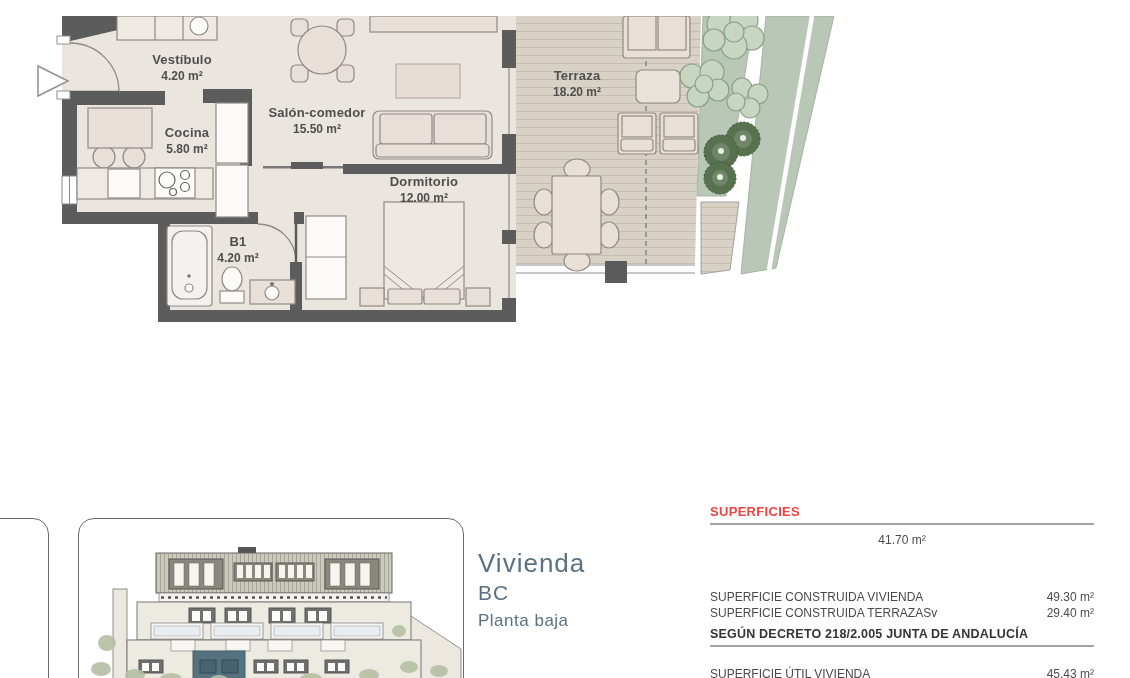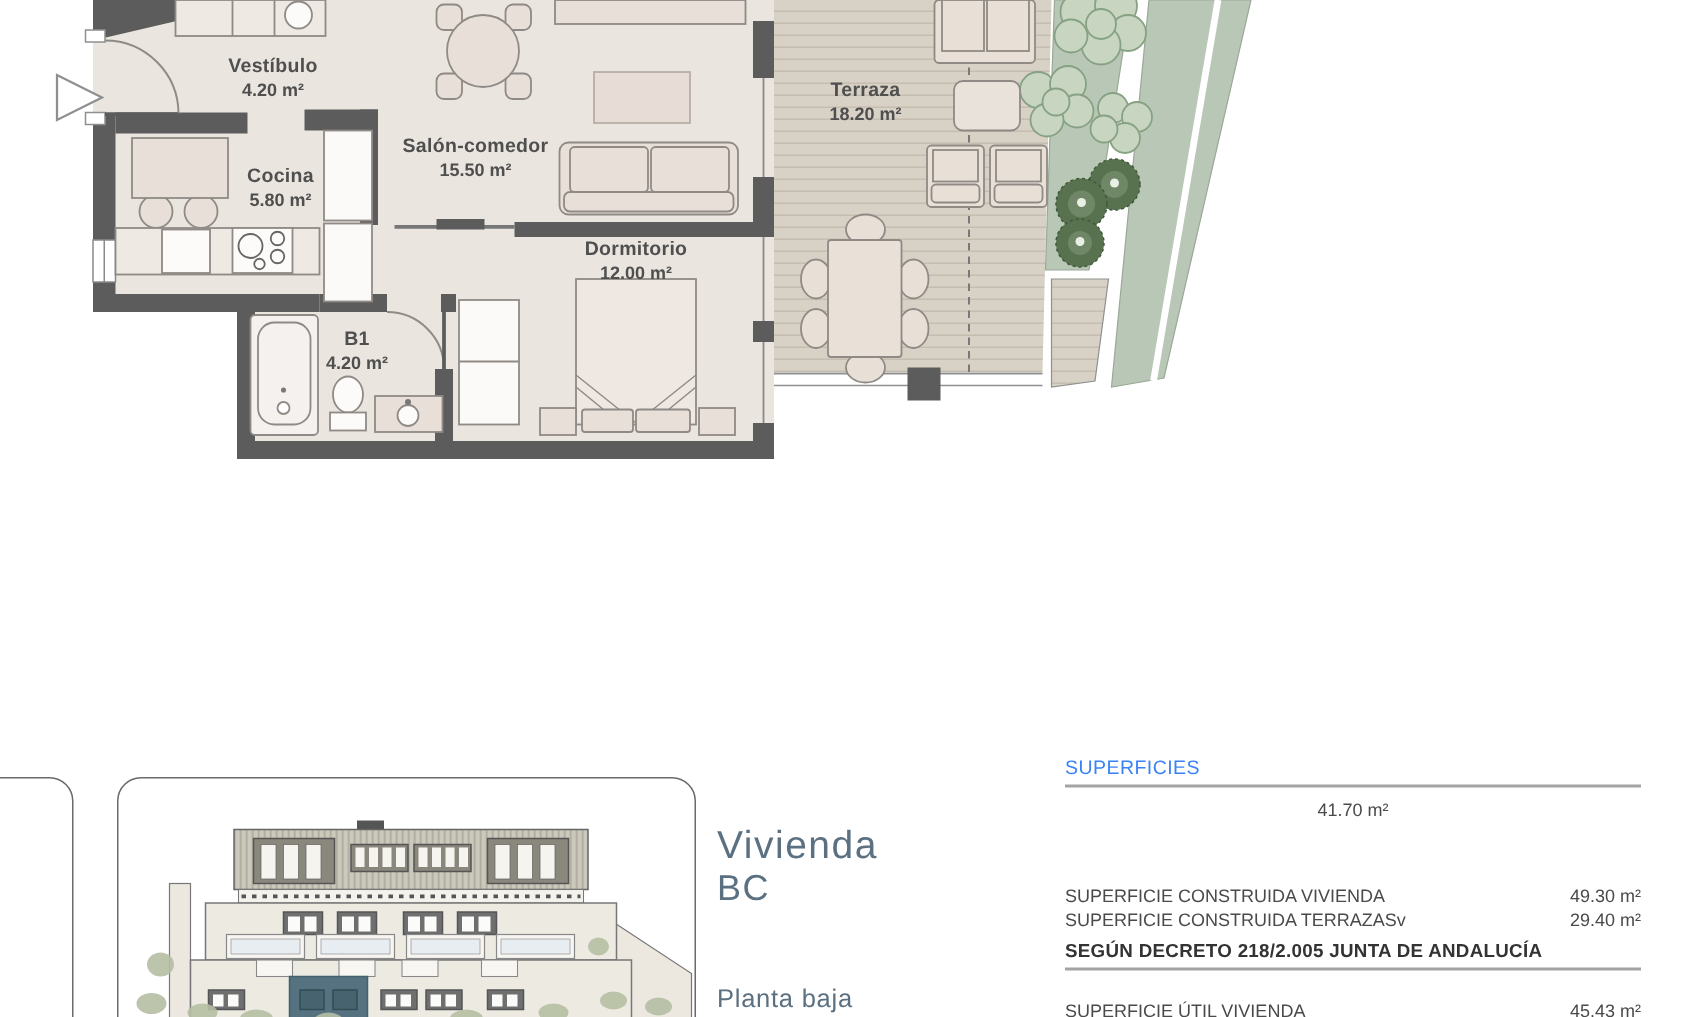--- a/index.html
+++ b/index.html
@@ -1,45 +1,45 @@
 <!DOCTYPE html>
 <html><head>
 <meta charset="utf-8">
 <style>
   html,body{margin:0;padding:0;}
   body{
     width:1130px;height:678px;overflow:hidden;position:relative;background:#ffffff;
     font-family:"Liberation Sans",sans-serif;
   }
-  #plan-wrap{position:absolute;left:0;top:0;width:970px;height:330px;}
+  #plan-wrap{position:absolute;left:0;top:16px;width:970px;height:330px;}
   .room-name{font-size:13px;font-weight:600;fill:#4f4f4f;text-anchor:middle;letter-spacing:.2px;}
   .room-area{font-size:12px;font-weight:600;fill:#4f4f4f;text-anchor:middle;}
   
   #card-partial{
     position:absolute;left:-22px;top:518px;width:69px;height:220px;
     border:1.6px solid #6a6a6a;border-radius:16px;background:#fff;
   }
   #card-elevation{
     position:absolute;left:78px;top:518px;width:384px;height:220px;
     border:1.6px solid #6a6a6a;border-radius:16px;background:#fff;overflow:hidden;
   }
   
   #unit-label{
     position:absolute;left:478px;top:548px;width:175px;text-align:left;
     color:#5b7080;
   }
   #unit-label .l1{font-size:26px;line-height:30px;font-weight:400;letter-spacing:1px;}
-  #unit-label .l2{font-size:24px;line-height:30px;font-weight:400;letter-spacing:1px;}
-  #unit-label .l3{font-size:17px;line-height:26px;font-weight:400;letter-spacing:.5px;margin-top:45px;}
+  #unit-label .l2{font-size:21px;line-height:30px;font-weight:400;letter-spacing:1px;}
+  #unit-label .l3{font-size:17px;line-height:26px;font-weight:400;letter-spacing:.5px;}
   
   #surfaces{
     position:absolute;left:710px;top:504px;width:384px;color:#4a4a4a;font-size:12px;
   }
   #surfaces .title{
-    font-size:13px;font-weight:400;color:#3b82f6;letter-spacing:.3px;
+    font-size:13px;font-weight:700;color:#ef4444;letter-spacing:.3px;
     border-bottom:2px solid #a3a3a3;padding-bottom:4px;
   }
   #surfaces .total-row{display:flex;justify-content:center;margin-top:8px;}
   #surfaces .spacer{height:42px;}
   #surfaces .row{display:flex;justify-content:space-between;line-height:16px;text-align:right;}
   #surfaces .decree{
     font-weight:700;font-size:12.5px;color:#333;margin-top:6px;padding-bottom:4px;
     border-bottom:2px solid #a3a3a3;letter-spacing:.2px;
   }
   #surfaces .util{margin-top:19px;}

